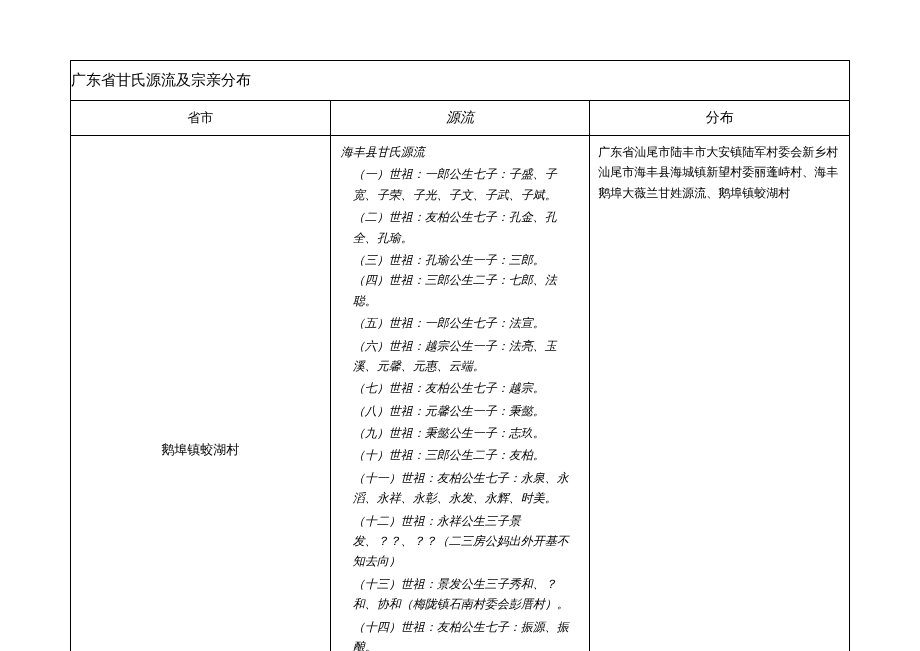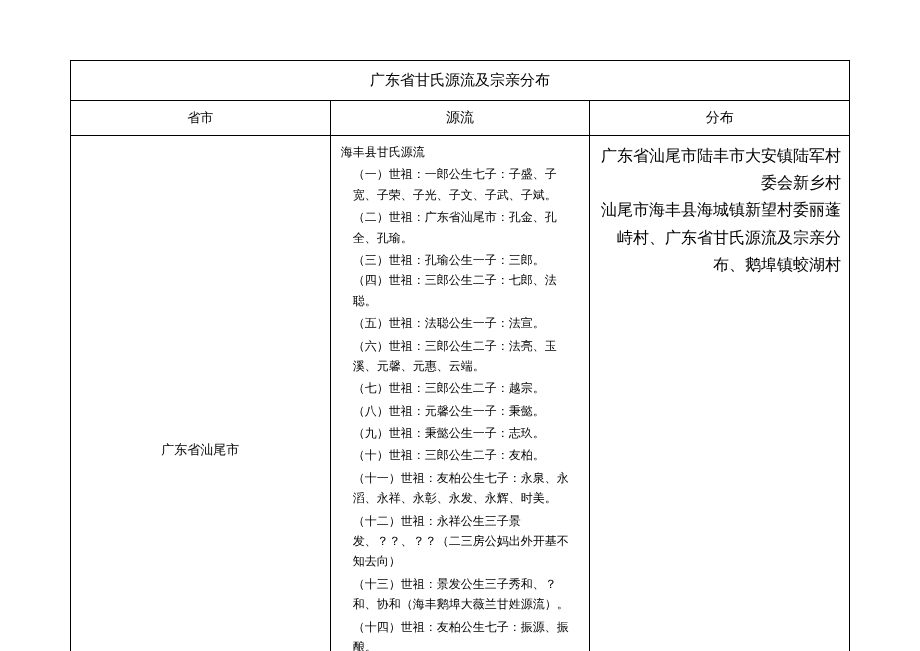--- a/index.html
+++ b/index.html
@@ -21,38 +21,38 @@
       width: 100%;
       table-layout: fixed;
     }
     td, th {
       border: 1px solid #000;
       padding: 6px 8px;
       vertical-align: top;
       box-sizing: border-box;
     }
     .title-cell {
-      text-align: center;
       font-size: 15px;
       padding: 10px 0;
       margin-top: 28px;
     }
     .header-cell {
       text-align: center;
       font-size: 14px;
       padding: 8px 4px;
     }
     .col-region {
       width: 58px;
       text-align: center;
       vertical-align: middle;
       font-size: 13px;
     }
     .col-origin {
       width: 420px;
+      font-style: italic;
     }
     .col-dist {
       width: auto;
     }
     .origin-content {
       line-height: 1.7;
       font-size: 12px;
     }
     .origin-content .section-title {
       margin-top: 0;
@@ -61,22 +61,21 @@
       margin: 2px;
     }
     .origin-content .item {
       padding-left: 1em;
     }
     .origin-content .gap {
       height: 1em;
     }
     .dist-content {
       line-height: 1.7;
-      font-size: 16px;
-      text-align: right;
+      font-size: 12px;
     }
     .dist-content p {
       margin: 0;
     }
   </style>
 </head>
 <body>
 
 <div class="page">
   <table>
@@ -92,45 +91,45 @@
       </td>
       <td class="header-cell col-origin">
         <span>源流</span>
       </td>
       <td class="header-cell col-dist">
         <span>分布</span>
       </td>
     </tr>
     <tr>
       <td class="col-region">
-        <span>广东省汕尾市</span>
+        <span>鹅埠镇蛟湖村</span>
       </td>
       <td class="col-origin">
         <div class="origin-content">
           <p class="section-title">海丰县甘氏源流</p>
           <p class="item">（一）世祖：一郎公生七子：子盛、子宽、子荣、子光、子文、子武、子斌。</p>
-          <p class="item">（二）世祖：广东省汕尾市：孔金、孔全、孔瑜。</p>
+          <p class="item">（二）世祖：友柏公生七子：孔金、孔全、孔瑜。</p>
           <p class="item">（三）世祖：孔瑜公生一子：三郎。（四）世祖：三郎公生二子：七郎、法聪。</p>
-          <p class="item">（五）世祖：法聪公生一子：法宣。</p>
-          <p class="item">（六）世祖：三郎公生二子：法亮、玉溪、元馨、元惠、云端。</p>
-          <p class="item">（七）世祖：三郎公生二子：越宗。</p>
+          <p class="item">（五）世祖：一郎公生七子：法宣。</p>
+          <p class="item">（六）世祖：越宗公生一子：法亮、玉溪、元馨、元惠、云端。</p>
+          <p class="item">（七）世祖：友柏公生七子：越宗。</p>
           <p class="item">（八）世祖：元馨公生一子：秉懿。</p>
           <p class="item">（九）世祖：秉懿公生一子：志玖。</p>
           <p class="item">（十）世祖：三郎公生二子：友柏。</p>
           <p class="item">（十一）世祖：友柏公生七子：永泉、永滔、永祥、永彰、永发、永辉、时美。</p>
           <p class="item">（十二）世祖：永祥公生三子景发、？？、？？（二三房公妈出外开基不知去向）</p>
-          <p class="item">（十三）世祖：景发公生三子秀和、？和、协和（海丰鹅埠大薇兰甘姓源流）。</p>
+          <p class="item">（十三）世祖：景发公生三子秀和、？和、协和（梅陇镇石南村委会彭厝村）。</p>
           <p class="item">（十四）世祖：友柏公生七子：振源、振酿。</p>
           <div class="gap"></div>
           <p>海丰鹅埠大薇兰甘姓源流</p>
           <p class="item">2 世祖子柴公生四子：德恕公（徙先）、德开公（）、德魁公（）、德贵公（徙亮）。</p>
         </div>
       </td>
       <td class="col-dist">
         <div class="dist-content">
           <p>广东省汕尾市陆丰市大安镇陆军村委会新乡村</p>
-          <p>汕尾市海丰县海城镇新望村委丽蓬峙村、广东省甘氏源流及宗亲分布、鹅埠镇蛟湖村</p>
+          <p>汕尾市海丰县海城镇新望村委丽蓬峙村、海丰鹅埠大薇兰甘姓源流、鹅埠镇蛟湖村</p>
         </div>
       </td>
     </tr>
   </tbody>
     </table>
 </div>
 
 </body></html>

